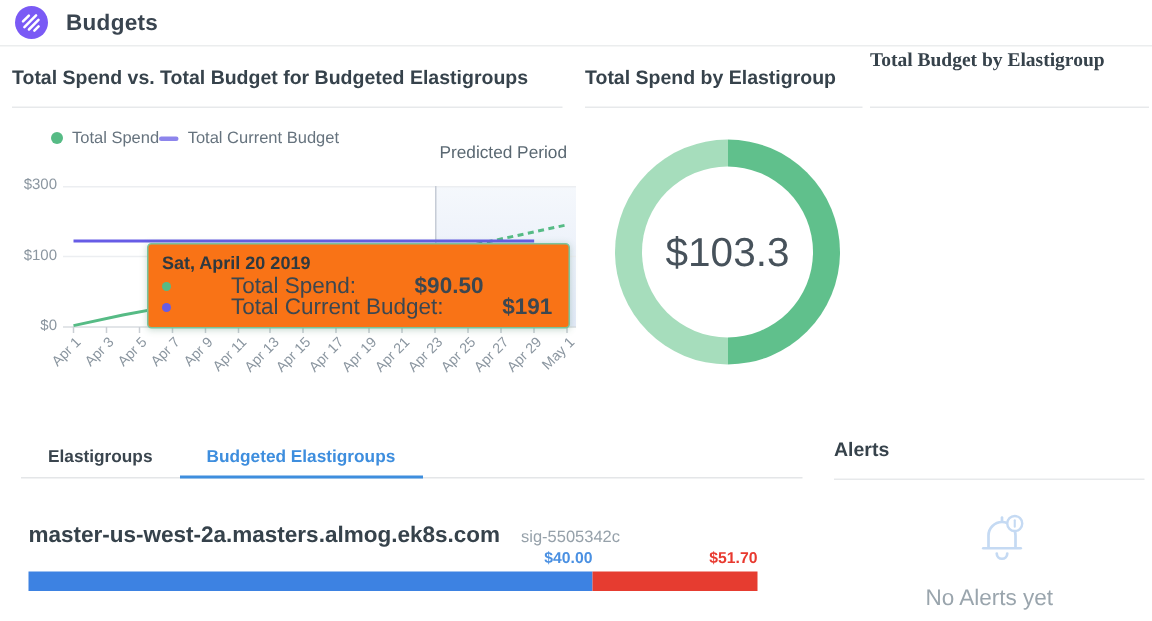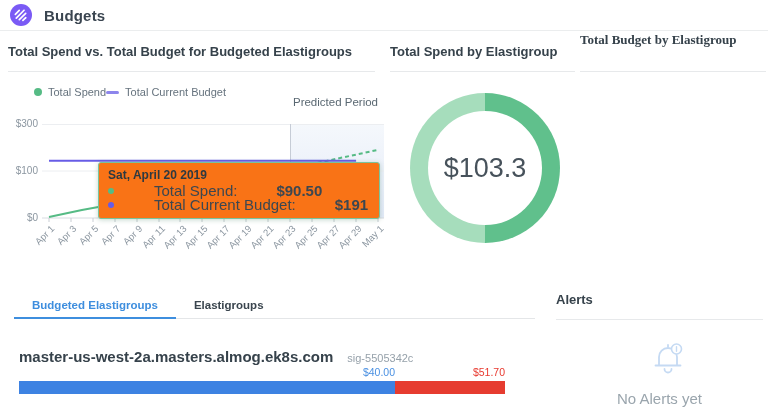--- a/index.html
+++ b/index.html
@@ -40,21 +40,21 @@
   .tabs{position:absolute;left:14px;top:293px;width:521px;height:26px;border-bottom:1px solid #e4e6e8;
         display:flex;box-sizing:border-box;}
   .tab{padding:0 18px;font-size:11.5px;font-weight:bold;line-height:24px;cursor:pointer;}
   .tab.active{color:#3e8ede;border-bottom:2px solid #3e8ede;margin-bottom:-1px;}
   .tab.inactive{color:#3a454e;}
   
   .eg-name-row{position:absolute;left:19px;top:348px;display:flex;align-items:baseline;gap:14px;}
   .eg-name{font-size:15px;font-weight:bold;color:#36424b;}
   .eg-sig{font-size:11px;color:#96a1aa;}
   .bar-labels{position:absolute;left:19px;top:366px;width:486px;height:12px;}
-  .bar-label{position:absolute;top:0;font-size:10.5px;font-weight:normal;}
+  .bar-label{position:absolute;top:0;font-size:10.5px;font-weight:bold;}
   .bars{position:absolute;left:19px;top:381px;width:486px;height:13px;display:flex;}
   .bar-blue{height:100%;}
   .bar-red{height:100%;flex:1;}
   
   .alerts-empty{position:absolute;left:556px;width:207px;top:390px;text-align:center;
                 font-size:15px;color:#9aa5ad;}
   .bell{position:absolute;left:648px;top:336px;}
 </style>
 </head>
 <body>
@@ -150,22 +150,22 @@
   <div class="divider" style="left:390px;top:71px;width:185px;"></div>
   <div class="donut" style="left: 410px; top: 93px; background: conic-gradient(rgb(96, 192, 140) 0deg, rgb(96, 192, 140) 180deg, rgb(166, 221, 188) 180deg, rgb(166, 221, 188) 360deg);">
     <div class="donut-hole"></div>
     <div class="donut-value">$103.3</div>
   </div>
 
   <div class="sec-title" style="left:580px;top:32px;font-family:Liberation Serif, serif;">Total Budget by Elastigroup</div>
   <div class="divider" style="left:580px;top:71px;width:186px;"></div>
 
   <div class="tabs">
+    <div class="tab inactive">Elastigroups</div>
     <div class="tab active">Budgeted Elastigroups</div>
-    <div class="tab inactive">Elastigroups</div>
   </div>
 
   <div class="eg-name-row">
     <span class="eg-name">master-us-west-2a.masters.almog.ek8s.com</span>
     <span class="eg-sig">sig-5505342c</span>
   </div>
   <div class="bar-labels">
     <span class="bar-label" id="budget-label" style="color: rgb(74, 144, 226); right: 110px;">$40.00</span>
     <span class="bar-label" style="right:0;color:#e8392f;">$51.70</span>
   </div>

